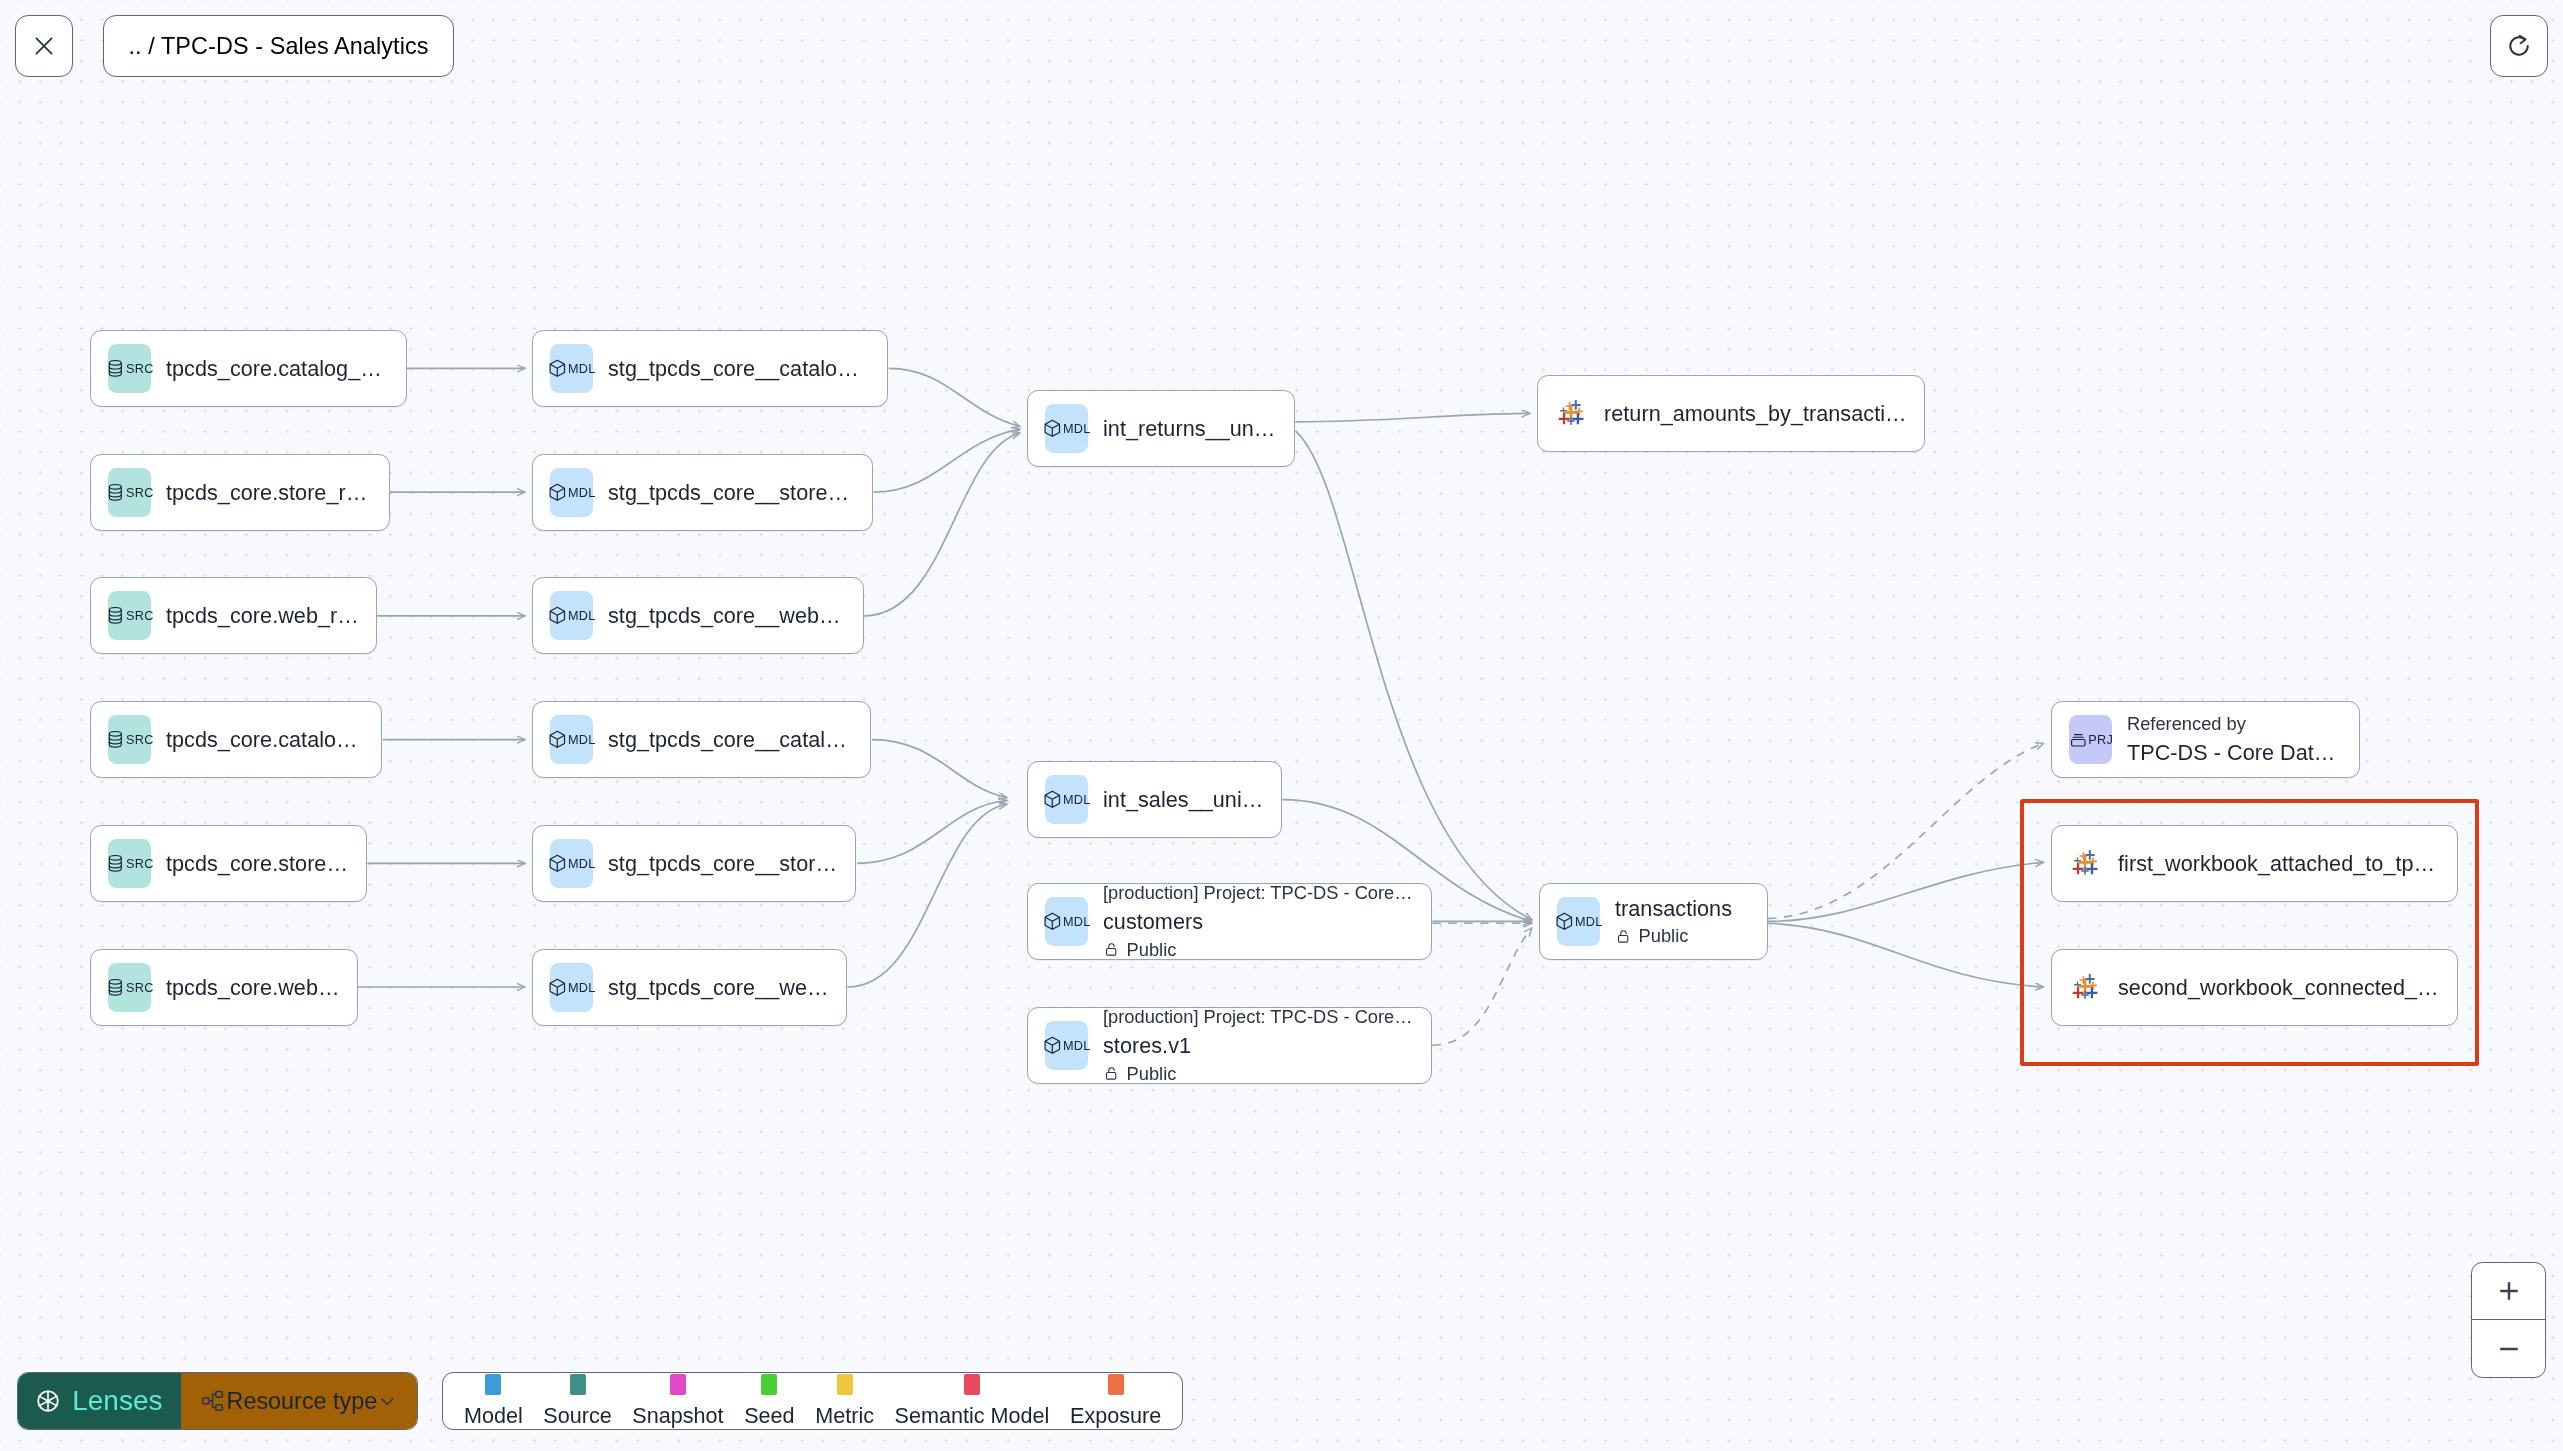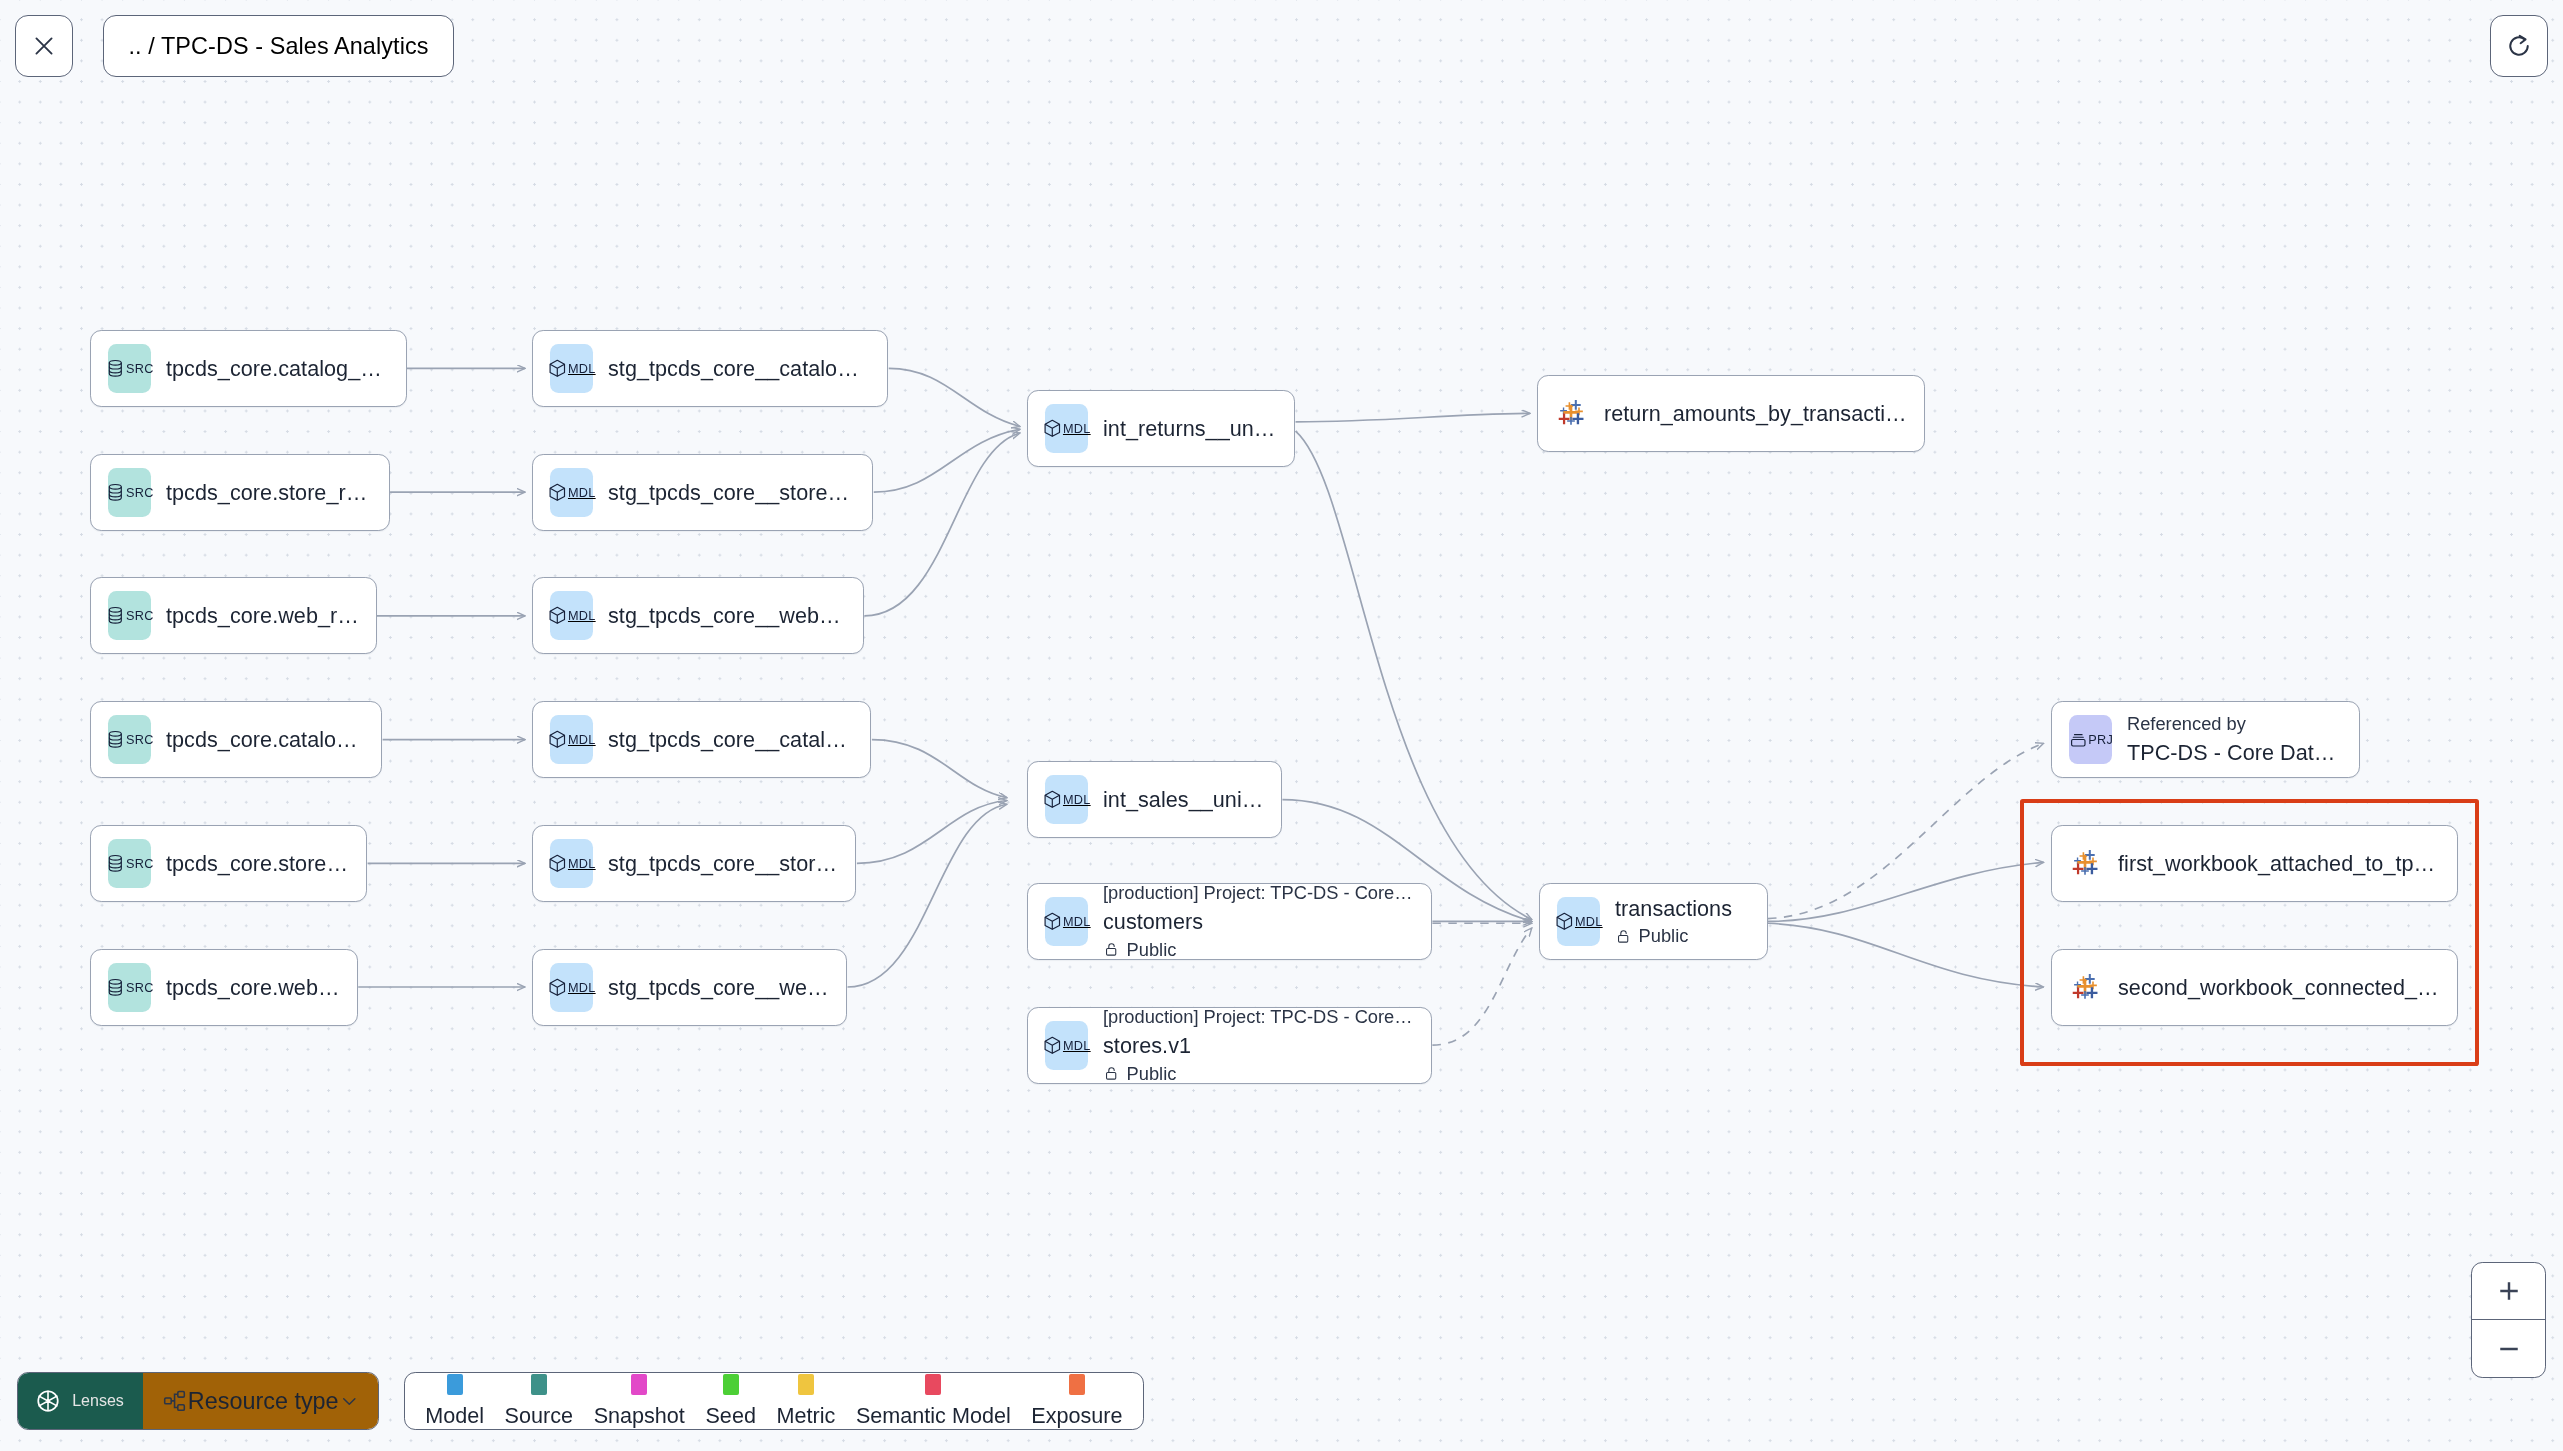--- a/index.html
+++ b/index.html
@@ -91,21 +91,21 @@
   .node .badge {
     flex: 0 0 auto;
     width: 43px; height: 49px;
     border-radius: 8.4px;
     display: flex;
     flex-direction: row;
     align-items: center;
     justify-content: center;
     margin-right: 15px;
   }
-  .badge.mdl { background: #c3e2fb; text-decoration: underline; }
+  .badge.mdl { background: #c3e2fb; }
   .badge.src { background: #b2e3de; }
   .badge.prj { background: #c5c9f7; }
   .badge .bglyph { line-height: 0; }
   .badge .btxt {
     font-size: 12.7px;
     font-family: "Liberation Sans", sans-serif;
     color: #16203a;
     letter-spacing: 0.3px;
     margin-top: 1.9px;
   }
@@ -160,26 +160,26 @@
     display: flex;
     align-items: stretch;
     height: 58px;
     border-radius: 11.2px;
     overflow: hidden;
     border: 1.4px solid #5c6579;
     background: #fff;
   }
   .lens-btn {
     background: #1b5b4e;
-    color: #e5e5e5;
+    color: #5eead4;
     display: flex;
     align-items: center;
     gap: 11.2px;
     padding: 0 19px 0 17px;
-    font-size: 16px;
+    font-size: 28px;
     cursor: pointer;
   }
   .restype-btn {
     background: #a16207;
     color: #1c2433;
     display: flex;
     align-items: center;
     gap: 0;
     padding: 0 19px;
     font-size: 23.4px;

